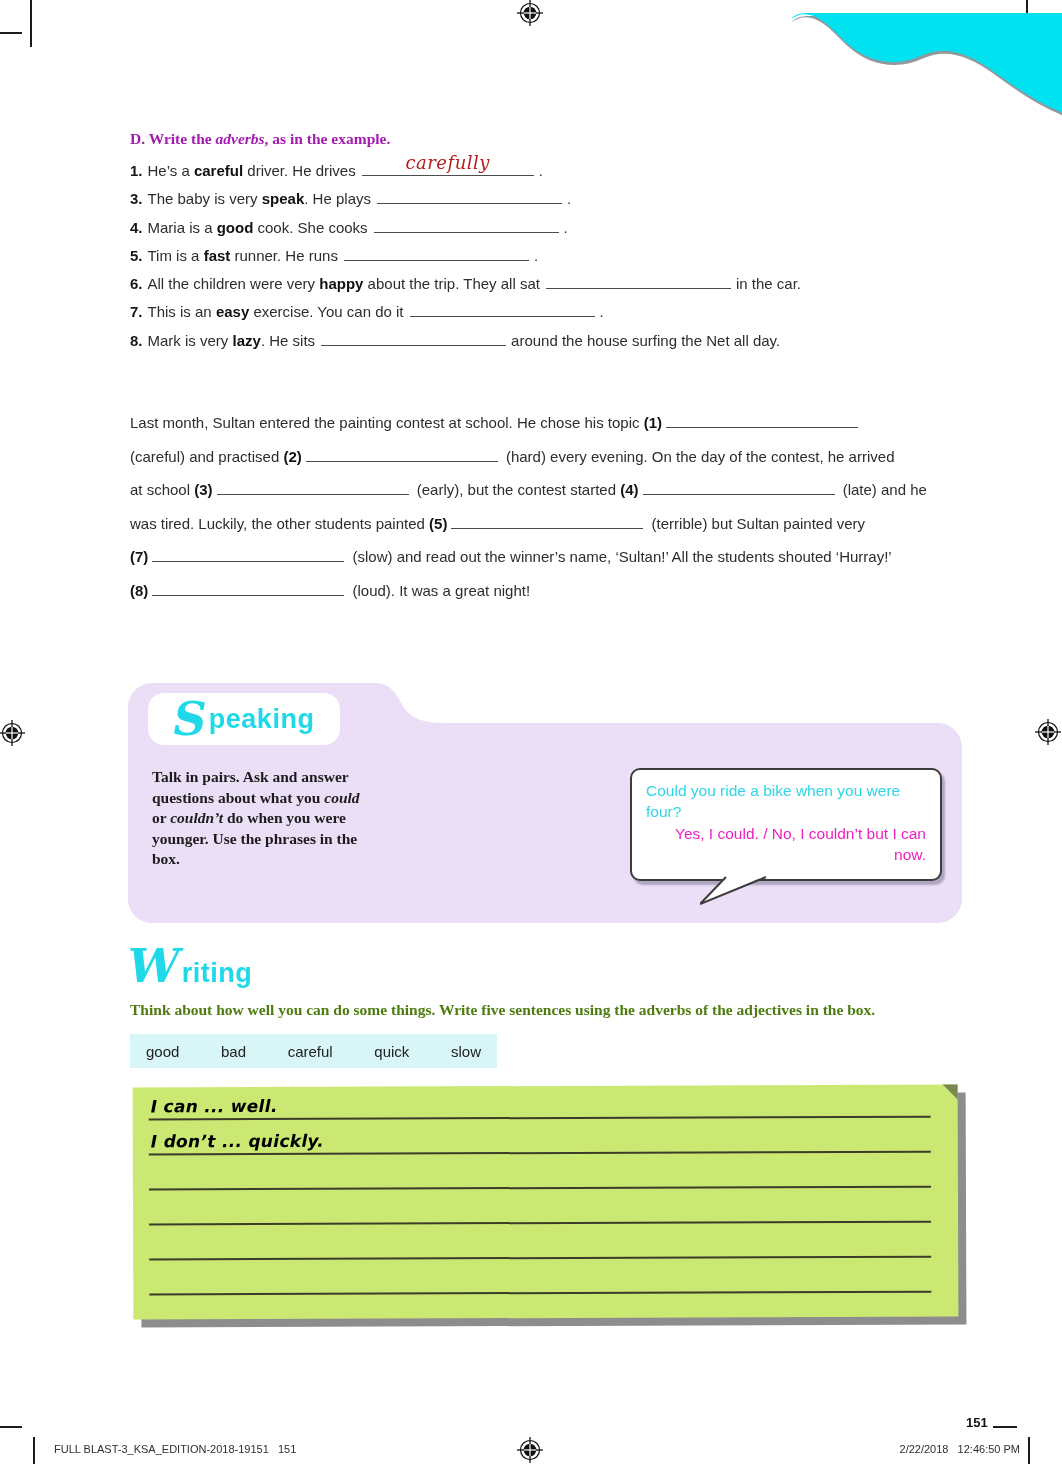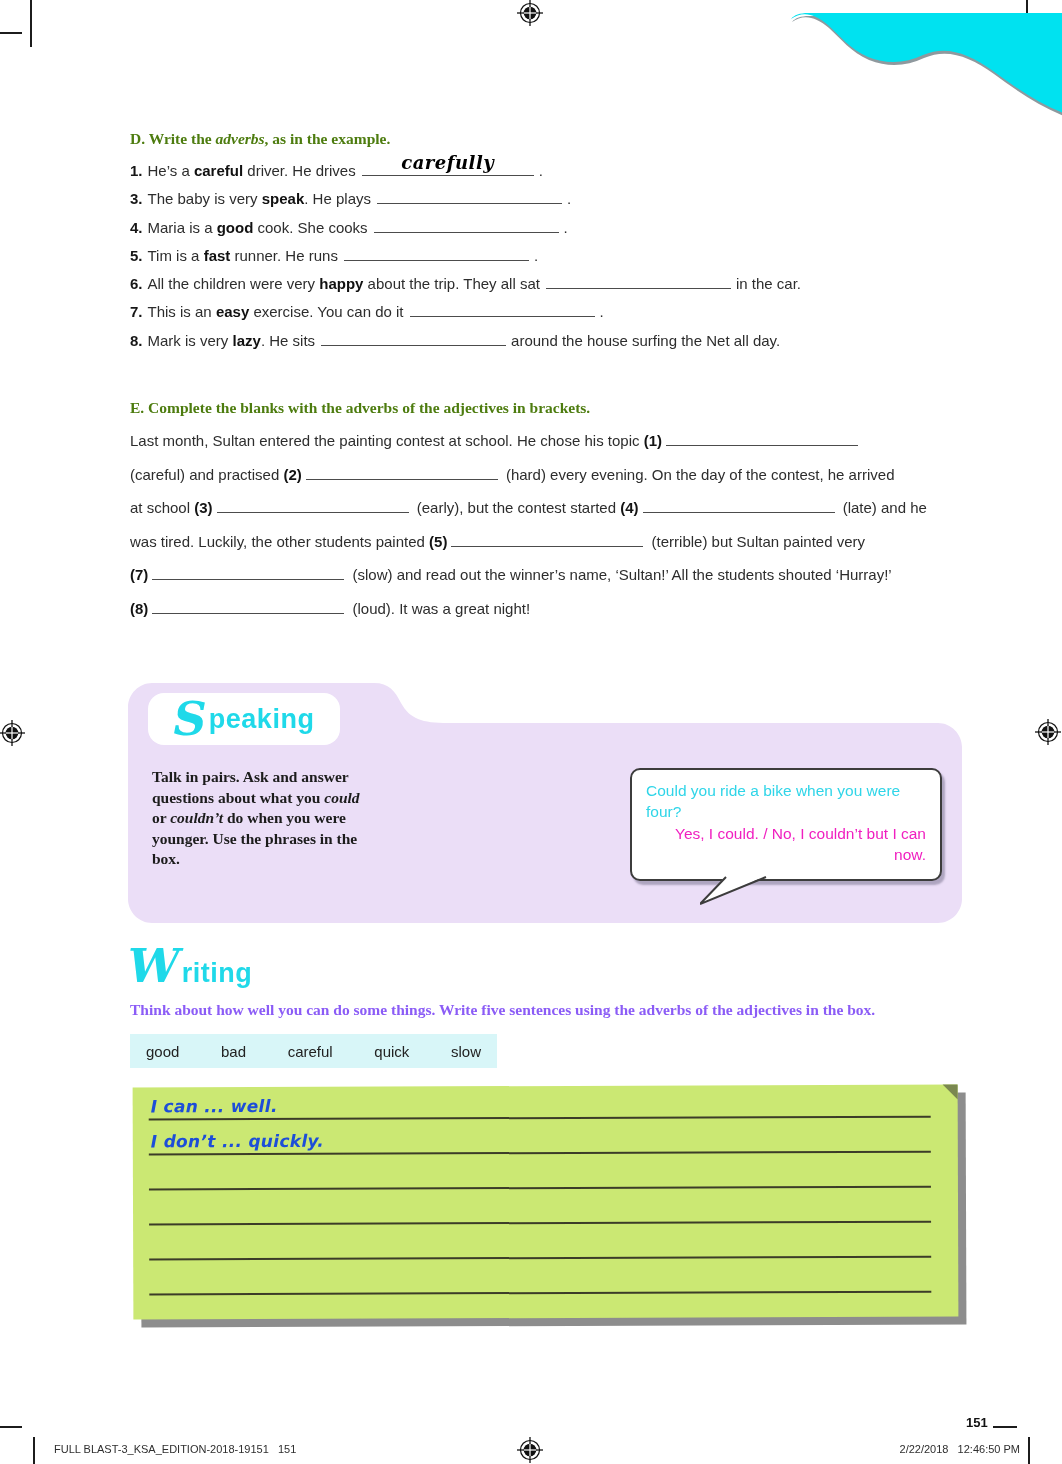--- a/index.html
+++ b/index.html
@@ -7,33 +7,33 @@
           font-family:"Liberation Sans", sans-serif; color:#2b2b2b; overflow:hidden; }
 
   
   .crop { position:absolute; background:#1c1c1c; }
   .regmark { position:absolute; width:26px; height:26px; }
 
   
   .wave { position:absolute; top:0; right:0; width:275px; height:130px; }
 
   
-  .ex-heading { font-family:"Liberation Serif", serif; font-weight:700; font-size:15.5px; color:#4d7c0f; }
+  .ex-heading { font-family:"Liberation Serif", serif; font-weight:700; font-size:15.5px; color:#a21caf; }
   .ex-heading .it { font-style:italic; }
 
   .block-d { position:absolute; left:130px; top:130px; width:740px; }
   .d-items { margin-top:9px; font-size:15px; line-height:28.3px; color:#2d2d2d; }
   .d-item .num { font-weight:700; color:#161616; margin-right:5px; }
   .d-item b { color:#111; }
   .blank { display:inline-block; position:relative; border-bottom:1.5px solid #4c4c4c;
            height:13px; width:185px; margin:0 5px 0 6px; vertical-align:baseline; }
   .blank.w172 { width:172px; }
   .hand { position:absolute; left:0; right:0; bottom:-2px; text-align:center;
-          font-family:"DejaVu Serif", serif; font-style:italic; font-weight:700;
-          font-size:18px; color:#000000; letter-spacing:.5px; }
+          font-family:"DejaVu Serif", serif; font-style:italic; font-weight:400;
+          font-size:18px; color:#b91c1c; letter-spacing:.5px; }
 
   .block-e { position:absolute; left:130px; top:399px; width:840px; }
   .e-lines { margin-top:7px; font-size:15px; line-height:33.5px; color:#2d2d2d; }
   .e-lines .enum { font-weight:700; color:#141414; }
   .eblank { display:inline-block; border-bottom:1.5px solid #4c4c4c; height:13px; width:192px; margin:0 4px; }
 
   
   .speaking { position:absolute; left:128px; top:683px; width:834px; height:240px; }
   .speaking svg.bg { position:absolute; inset:0; }
   .sp-title-box { position:absolute; left:20px; top:10px; width:192px; height:52px;
@@ -52,33 +52,33 @@
   .bubble { position:absolute; left:502px; top:85px; width:312px; box-sizing:border-box;
             background:#ffffff; border:2px solid #3c3c3c; border-radius:10px;
             padding:10px 14px 14px 14px; box-shadow:3px 4px 2px rgba(100,95,125,.45); }
   .bubble .q { color:#2fd5e8; font-size:15.5px; line-height:21px; }
   .bubble .a { color:#f01fc0; font-size:15.5px; line-height:21px; padding-left:28px; margin-top:1px;text-align:right; }
   .tail { position:absolute; left:68px; bottom:-27px; width:70px; height:30px; }
 
   
   .w-title { position:absolute; left:128px; top:943px; display:flex; align-items:baseline; }
   .w-instr { position:absolute; left:130px; top:1001px; width:845px;
-             font-family:"Liberation Serif", serif; font-weight:700; font-size:15.5px; color:#8b5cf6; }
+             font-family:"Liberation Serif", serif; font-weight:700; font-size:15.5px; color:#4d7c0f; }
   .word-box { position:absolute; left:130px; top:1034px; width:367px; height:34px;
               background:#d8f6f8; display:flex; align-items:center; justify-content:space-between;
               padding:0 16px; box-sizing:border-box; font-size:15px; color:#222; }
   .note { position:absolute; left:133px; top:1086px; width:825px; height:232px;
           background:#cbe873; box-shadow:8px 8px 0 #8d8d8d; transform:rotate(-0.2deg); }
   .note-fold { position:absolute; right:0; top:0; width:0; height:0;
                border-left:15px solid transparent; border-top:15px solid #7a8850; }
   .note-lines { position:absolute; left:16px; right:27px; top:0; }
   .note-line { position:relative; height:33px; border-bottom:2px solid #3c3c28; }
   .note-line.first { height:31px; }
   .hand2 { position:absolute; left:2px; bottom:2px; font-family:"DejaVu Sans", sans-serif;
-           font-style:italic; font-weight:600; font-size:17px; color:#1d4ed8; letter-spacing:.3px; }
+           font-style:italic; font-weight:600; font-size:17px; color:#000000; letter-spacing:.3px; }
 
   
   .page-num { position:absolute; left:966px; top:1383px; font-weight:700; font-size:13px; color:#111;margin-top:32px; }
   .footer-text { position:absolute; top:1443px; font-size:11px; color:#2e2e2e; white-space:pre; }
   .footer-left { left:54px; }
   .footer-right { right:42px; }
 </style>
 </head>
 <body>
 
@@ -138,21 +138,20 @@
       <div class="d-item"><span class="num">3.</span><span>The baby is very </span><b>speak</b><span>. He plays</span><span class="blank"></span><span>.</span></div>
       <div class="d-item"><span class="num">4.</span><span>Maria is a </span><b>good</b><span> cook. She cooks</span><span class="blank"></span><span>.</span></div>
       <div class="d-item"><span class="num">5.</span><span>Tim is a </span><b>fast</b><span> runner. He runs</span><span class="blank"></span><span>.</span></div>
       <div class="d-item"><span class="num">6.</span><span>All the children were very </span><b>happy</b><span> about the trip. They all sat</span><span class="blank"></span><span>in the car.</span></div>
       <div class="d-item"><span class="num">7.</span><span>This is an </span><b>easy</b><span> exercise. You can do it</span><span class="blank"></span><span>.</span></div>
       <div class="d-item"><span class="num">8.</span><span>Mark is very </span><b>lazy</b><span>. He sits</span><span class="blank"></span><span>around the house surfing the Net all day.</span></div>
     </div>
   </div>
 
   <div class="block-e">
-    <div class="ex-heading">E. Complete the blanks with the adverbs of the adjectives in brackets.</div>
     <div class="e-lines">
       <div><span>Last month, Sultan entered the painting contest at school. He chose his topic </span><span class="enum">(1)</span><span class="eblank"></span></div>
       <div><span>(careful) and practised </span><span class="enum">(2)</span><span class="eblank"></span><span> (hard) every evening. On the day of the contest, he arrived</span></div>
       <div><span>at school </span><span class="enum">(3)</span><span class="eblank"></span><span> (early), but the contest started </span><span class="enum">(4)</span><span class="eblank"></span><span> (late) and he</span></div>
       <div><span>was tired. Luckily, the other students painted </span><span class="enum">(5)</span><span class="eblank"></span><span> (terrible) but Sultan painted very</span></div>
       <div><span class="enum">(7)</span><span class="eblank"></span><span> (slow) and read out the winner’s name, ‘Sultan!’ All the students shouted ‘Hurray!’</span></div>
       <div><span class="enum">(8)</span><span class="eblank"></span><span> (loud). It was a great night!</span></div>
     </div>
   </div>
 

